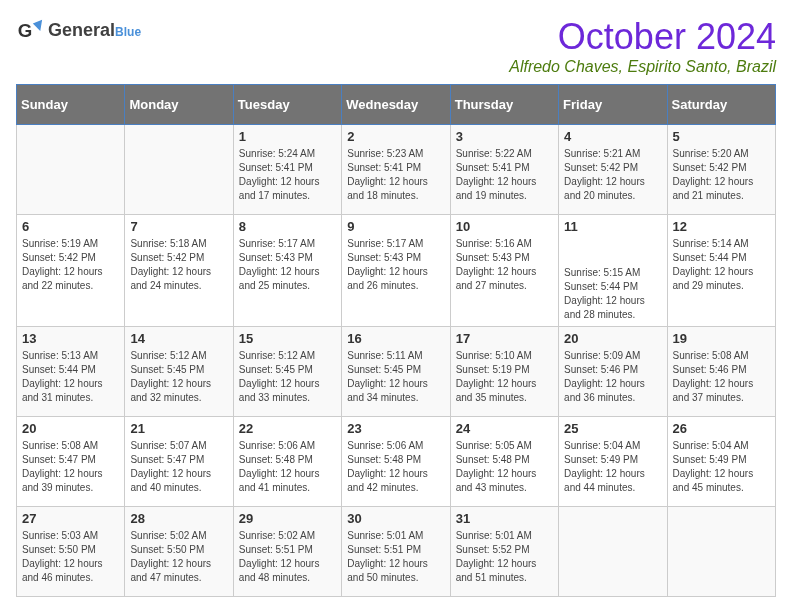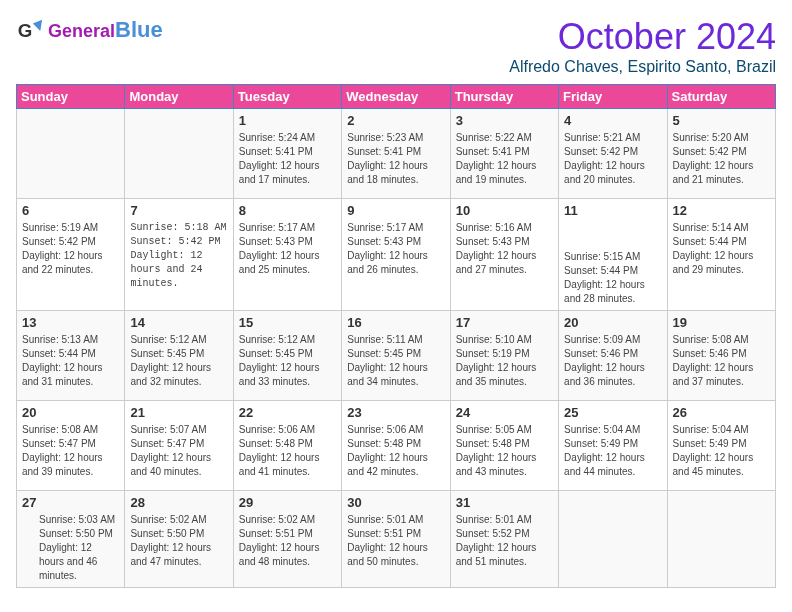--- a/index.html
+++ b/index.html
@@ -17,54 +17,55 @@
       margin-bottom: 8px;
     }
     .logo {
       display: flex;
       align-items: center;
       gap: 4px;
     }
     .logo-text-general {
       font-size: 18px;
       font-weight: bold;
-      color: #a21caf;
+      color: #404040;
     }
     .logo-text-blue {
-      font-size: 22px;
+      font-size: 12px;
       font-weight: bold;
       color: #4a90d9;
     }
     .logo-icon {
       width: 28px;
       height: 28px;
     }
     .title-area {
       text-align: right;
     }
     .month-title {
       font-size: 36px;
       font-weight: normal;
       color: #6d28d9;
     }
     .location-title {
       font-size: 16px;
-      color: #0c4a6e;
+      color: #4d7c0f;
+      font-style: italic;
     }
     table {
       width: 100%;
       border-collapse: collapse;
       table-layout: fixed;
     }
     thead th {
-      background-color: #ec4899;
+      background-color: #737373;
       color: #fff;
       font-size: 13px;
       font-weight: bold;
-      padding: 4px 4px;
+      padding: 12px 4px;
       text-align: left;
       border: 1px solid #4a7fc1;
     }
     tbody td {
       border: 1px solid #ccc;
       vertical-align: top;
       padding: 4px 5px;
       font-size: 10.5px;
       color: #333;
       height: 90px;
@@ -155,21 +156,21 @@
       </tr>
       <tr>
         <td>
           <span class="day-number">6</span>
           <div class="cell-content" style="white-space: pre-line;">Sunrise: 5:19 AM
 Sunset: 5:42 PM
 Daylight: 12 hours and 22 minutes.</div>
         </td>
         <td>
           <span class="day-number">7</span>
-          <div class="cell-content" style="white-space: pre-line; font-family: Liberation Mono, monospace;">Sunrise: 5:18 AM
+          <div class="cell-content" style="white-space: pre-line;">Sunrise: 5:18 AM
 Sunset: 5:42 PM
 Daylight: 12 hours and 24 minutes.</div>
         </td>
         <td>
           <span class="day-number">8</span>
           <div class="cell-content" style="white-space: pre-line;">Sunrise: 5:17 AM
 Sunset: 5:43 PM
 Daylight: 12 hours and 25 minutes.</div>
         </td>
         <td>
@@ -281,21 +282,21 @@
         <td>
           <span class="day-number">26</span>
           <div class="cell-content" style="white-space: pre-line;">Sunrise: 5:04 AM
 Sunset: 5:49 PM
 Daylight: 12 hours and 45 minutes.</div>
         </td>
       </tr>
       <tr>
         <td>
           <span class="day-number">27</span>
-          <div class="cell-content" style="white-space: pre-line; margin-left: 17px;">Sunrise: 5:03 AM
+          <div class="cell-content" style="white-space: pre-line;">Sunrise: 5:03 AM
 Sunset: 5:50 PM
 Daylight: 12 hours and 46 minutes.</div>
         </td>
         <td>
           <span class="day-number">28</span>
           <div class="cell-content" style="white-space: pre-line;">Sunrise: 5:02 AM
 Sunset: 5:50 PM
 Daylight: 12 hours and 47 minutes.</div>
         </td>
         <td>

